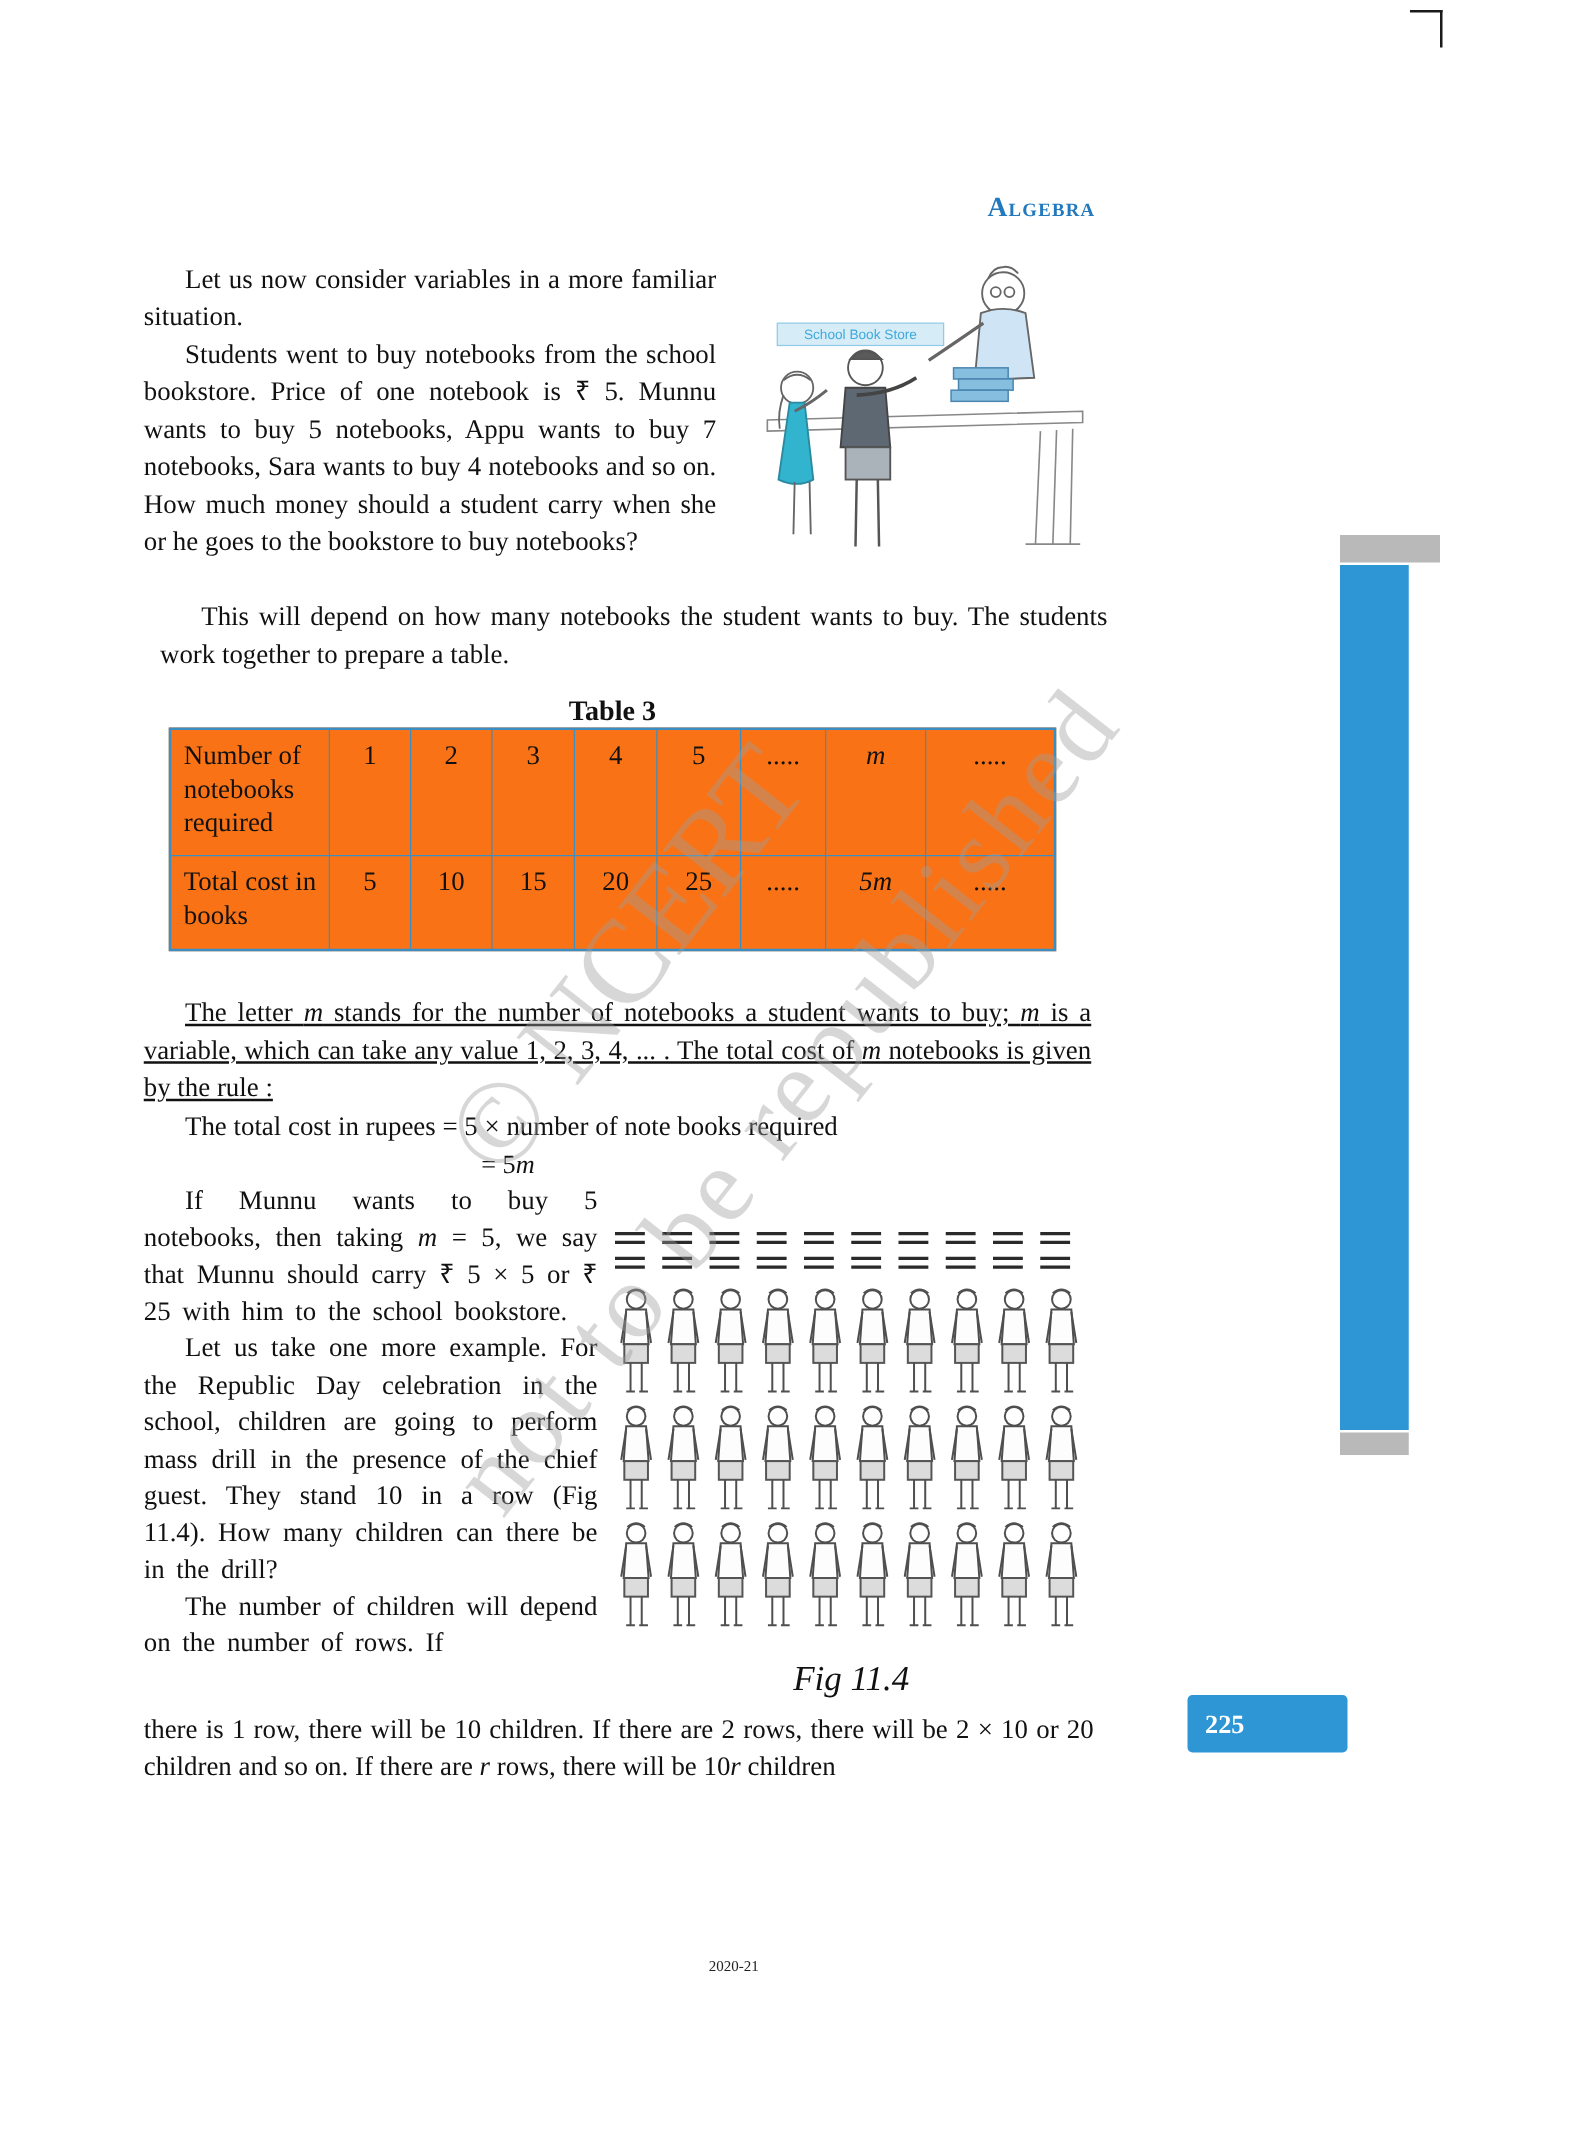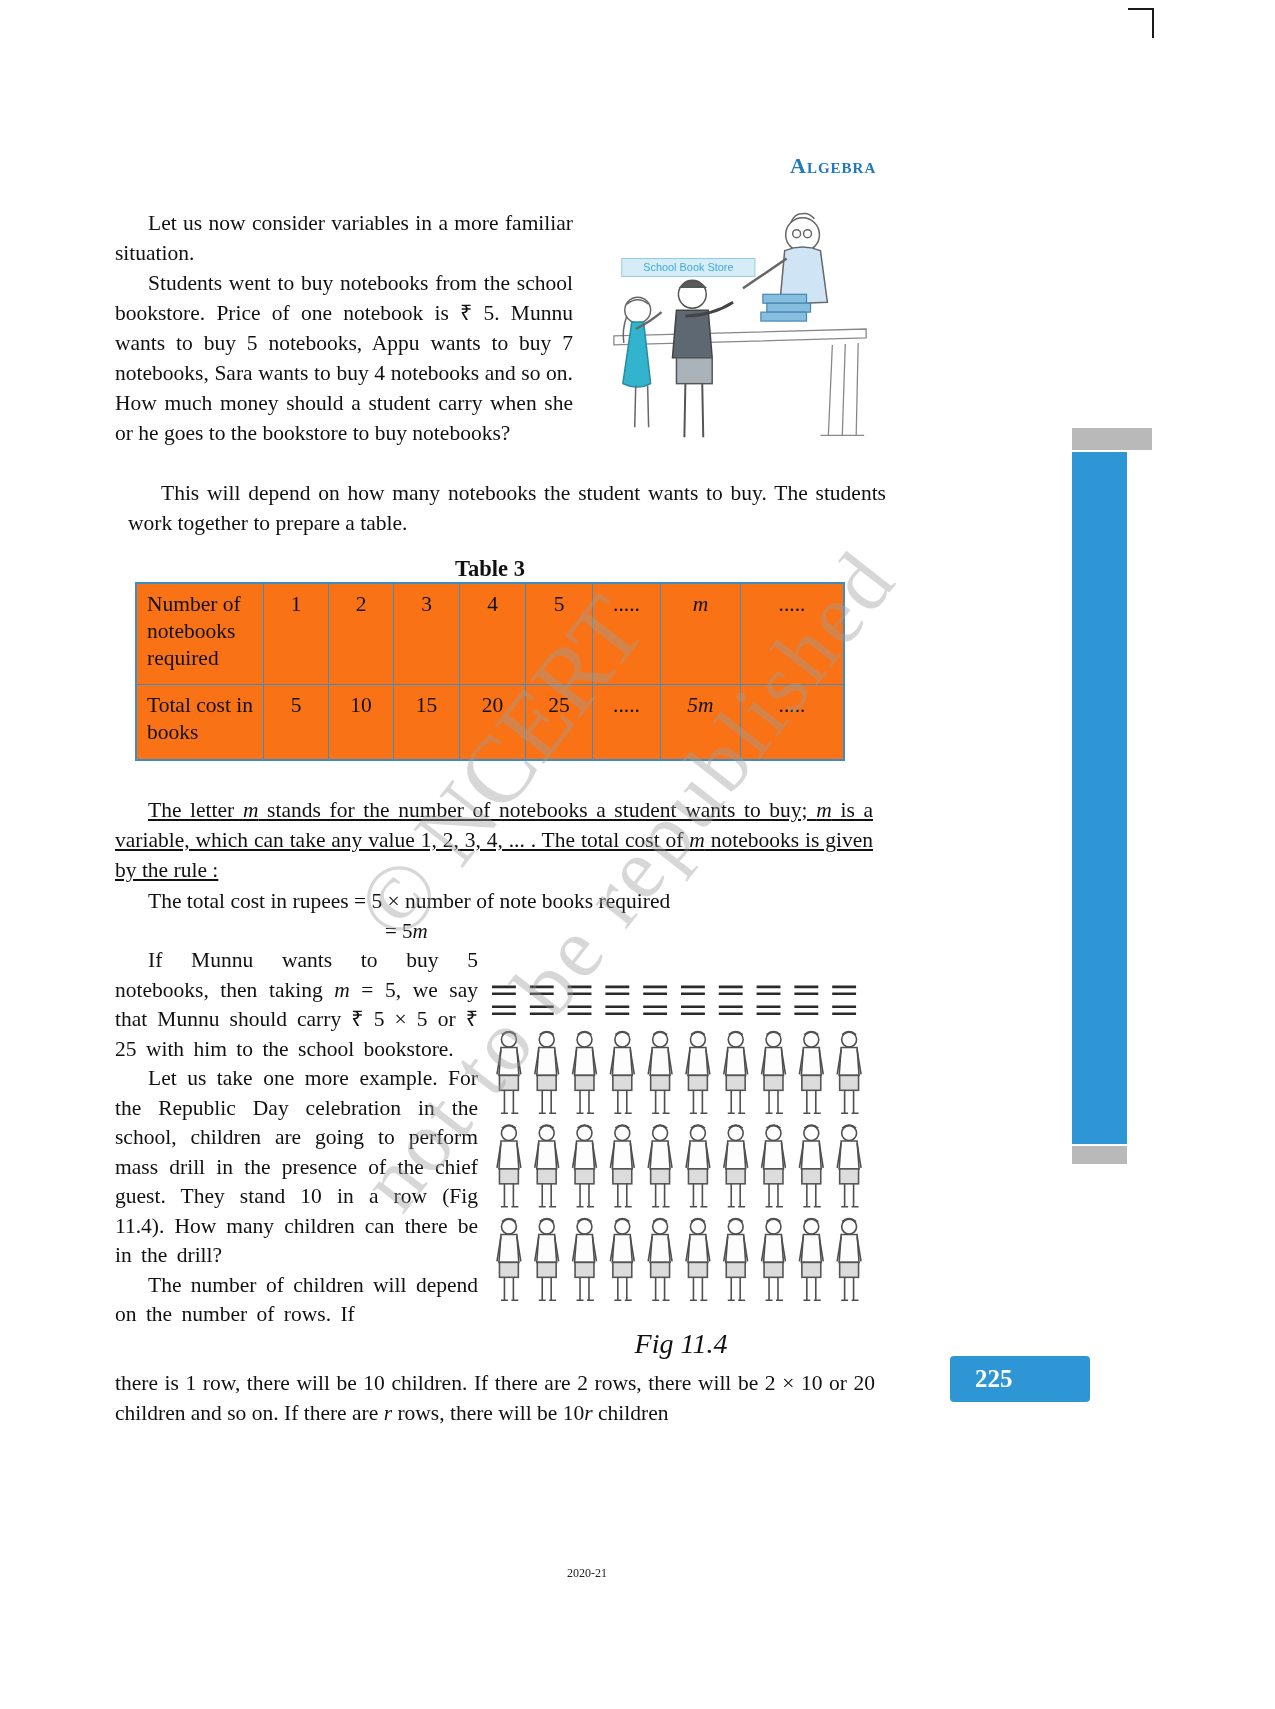--- a/index.html
+++ b/index.html
@@ -61,23 +61,23 @@
   .fig-cap { left:492px; top:1328px; width:378px; text-align:center;
     font-style:italic; font-size:28px; }
 
   .p-final { left:115px; top:1368px; width:760px; }
 
   
   .gray-top  { left:1072px; top:428px;  width:80px; height:22px; background:#b9b9b9; }
   .blue-bar  { left:1072px; top:452px;  width:55px; height:692px; background:#2e96d5; }
   .gray-bot  { left:1072px; top:1146px; width:55px; height:18px;  background:#b9b9b9; }
 
-  .page-badge { left:950px; top:1356px; width:140px; height:46px;
+  .page-badge { left:950px; top:1356px; width:128px; height:46px;
     background:#2e96d5; border-radius:4px; color:#fff;
-    font-size:25px; font-weight:bold; line-height:46px; padding-left:25px; }
+    font-size:21px; font-weight:bold; line-height:46px; padding-left:14px; }
 
   .footer-year { left:437px; top:1566px; width:300px; text-align:center;
     font-size:12px; color:#222; }
 
   
   .wm { position:absolute; color:#9d9d9d; opacity:0.40; white-space:nowrap;
     pointer-events:none; z-index:9; font-family:"Liberation Serif", serif; }
   .wm1 { left:500px; top:768px; font-size:95px;
     transform:translate(-50%,-50%) rotate(-52deg); }
   .wm2 { left:628px; top:880px; font-size:86px; letter-spacing:4px;

